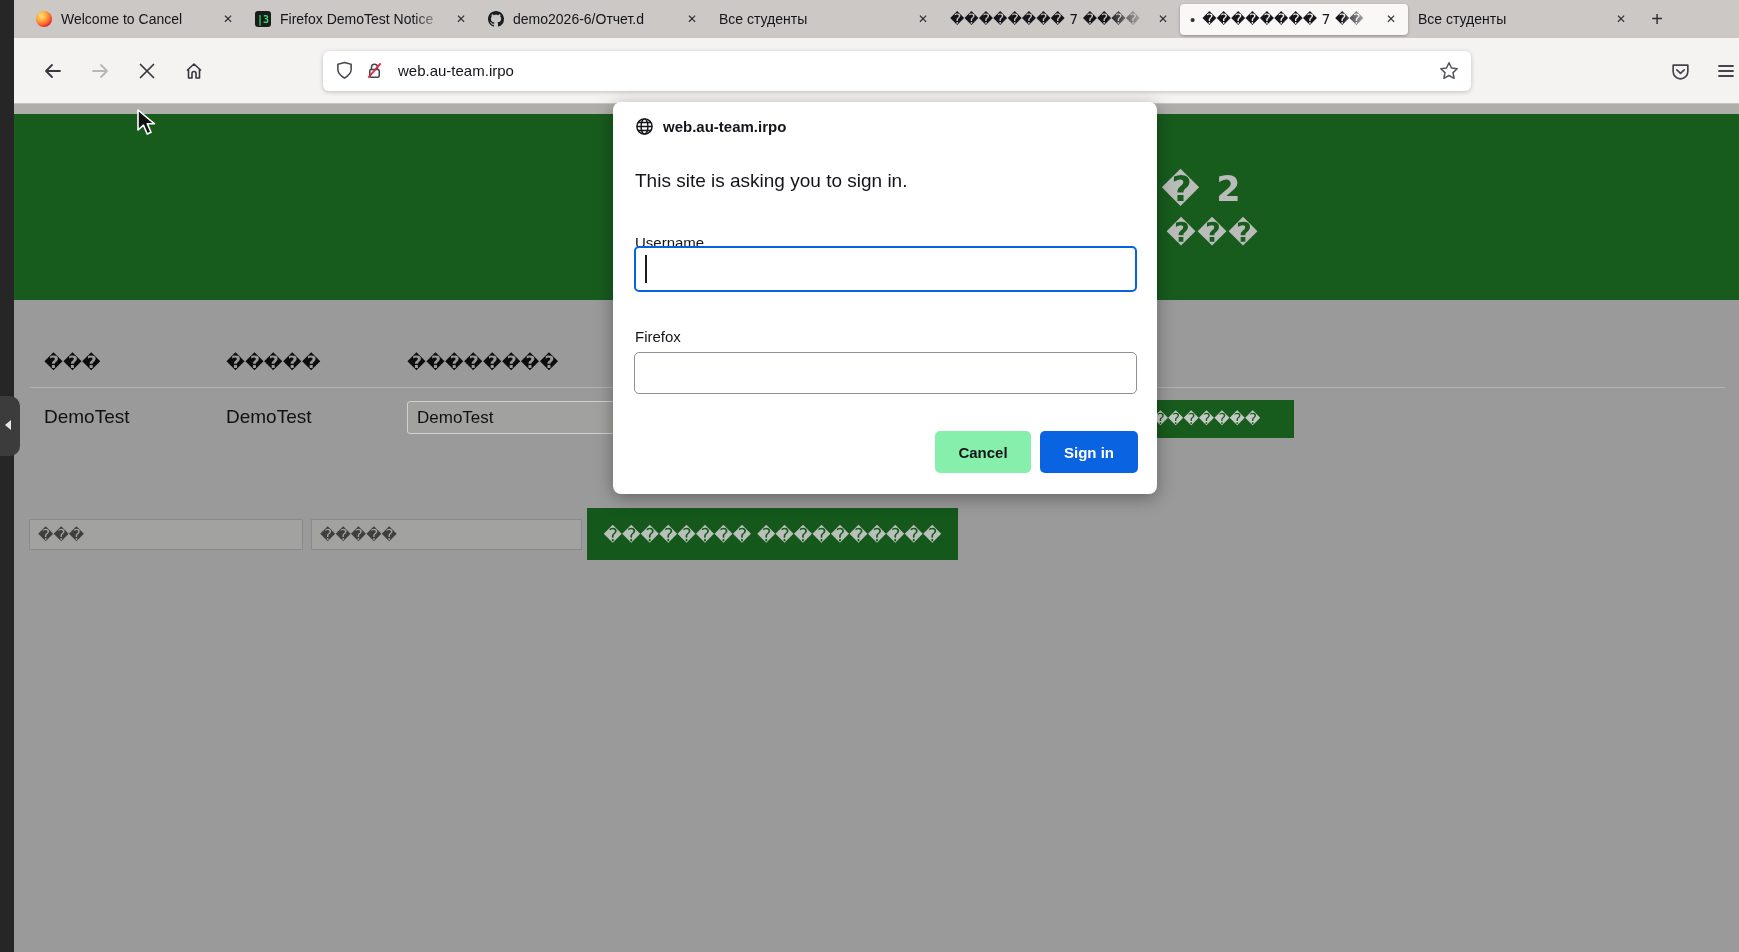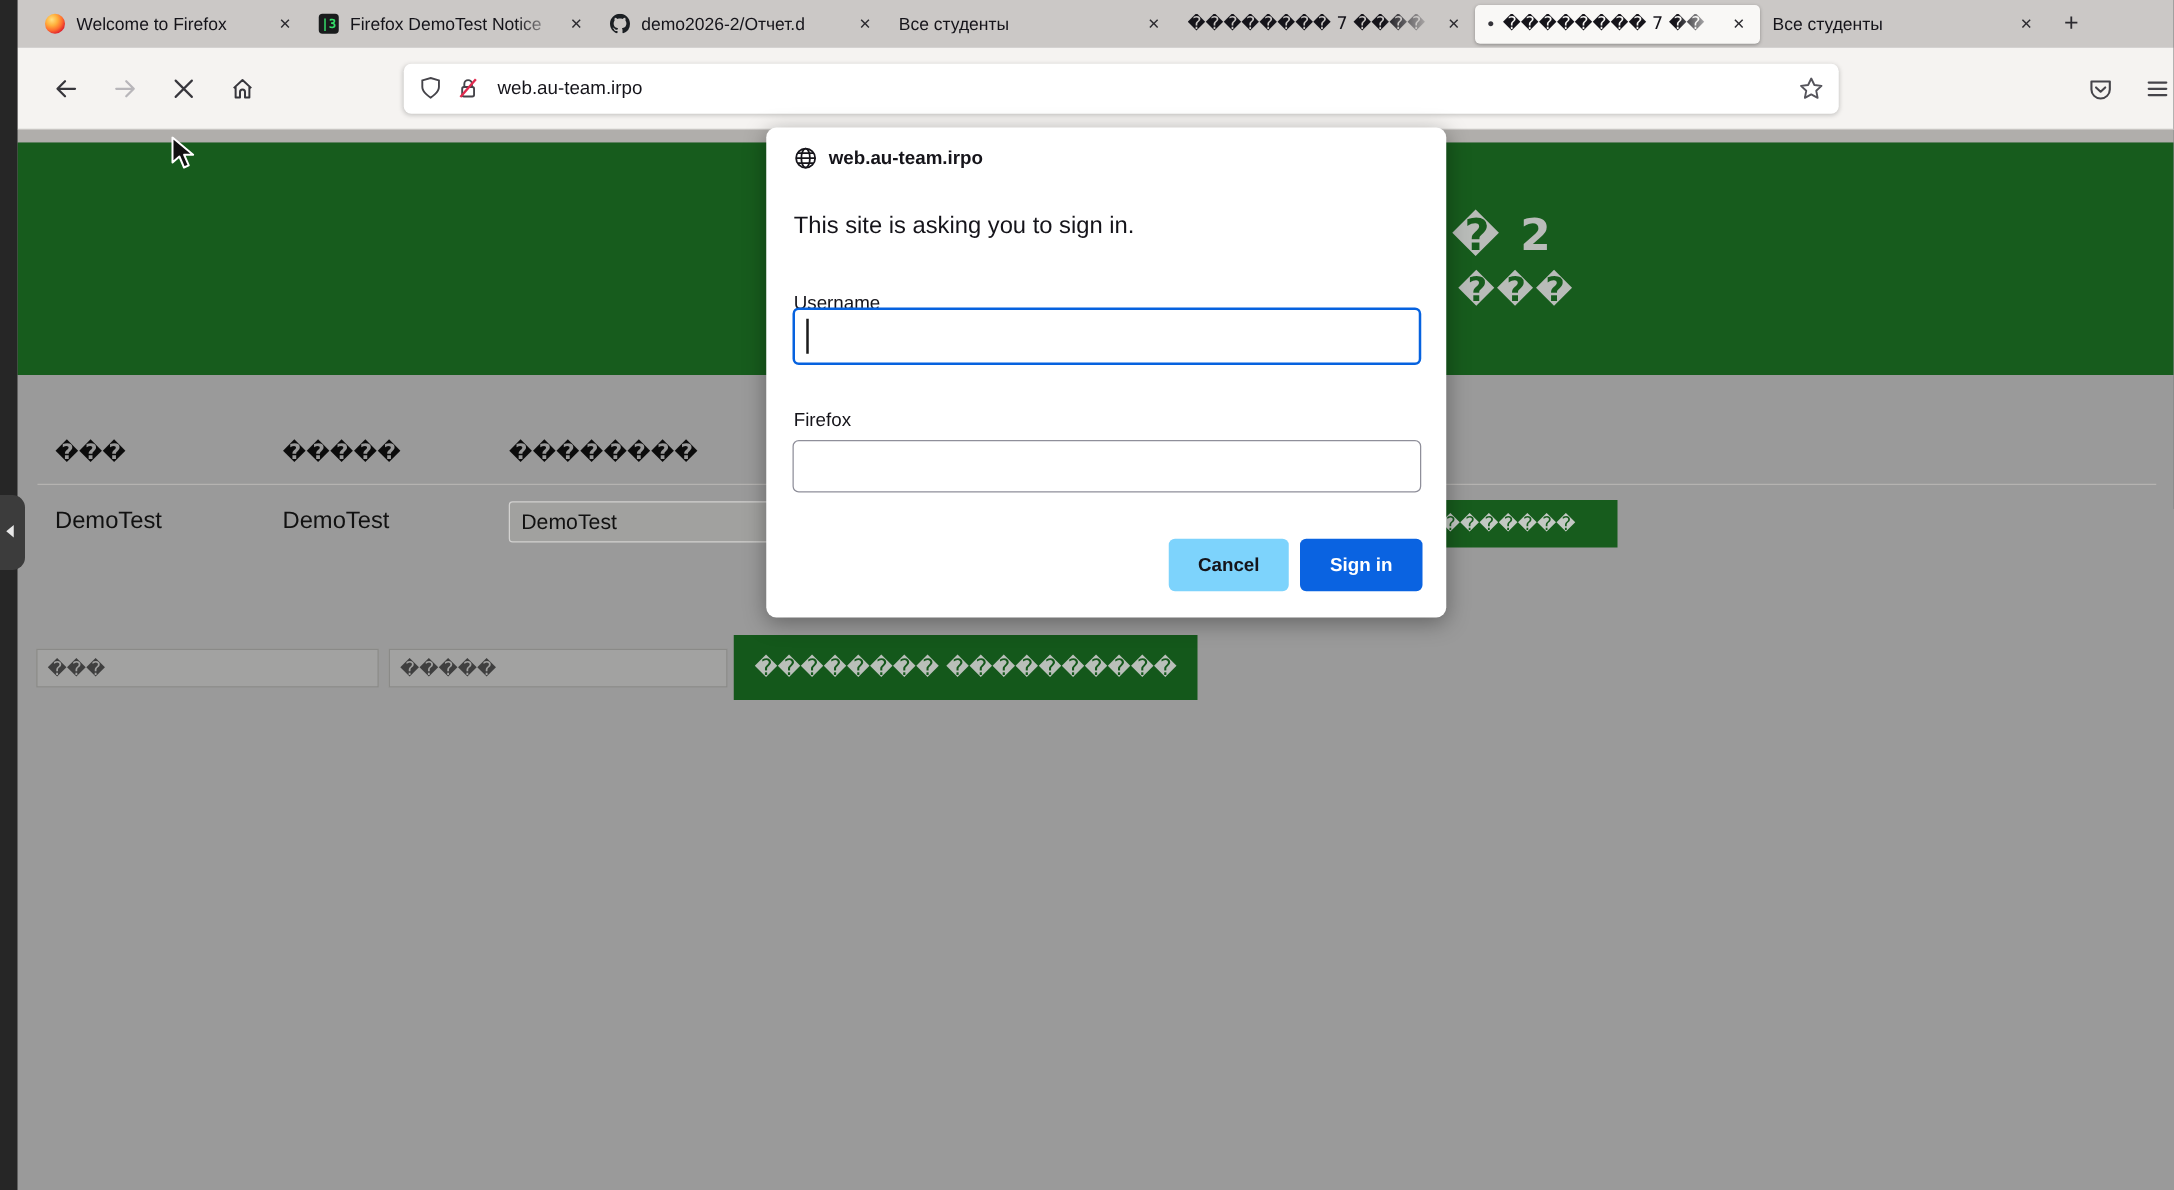--- a/index.html
+++ b/index.html
@@ -103,51 +103,51 @@
   .dlg-label { position:absolute; left:22px; font-size:15px; color:#15141a; }
   .lab-user{top:132px}.lab-pass{top:226px}
   .dlg-input { position:absolute; left:21px; width:503px; border-radius:5px;
                background:#fff; font-size:15px; padding:0 10px; color:#15141a; }
   .inp-user { top:144px; height:46px; border:2px solid #0662df; }
   .inp-pass { top:250px; height:42px; border:1px solid #8f8f9a; }
   .caret { position:absolute; left:32px; top:153px; width:2px; height:28px; background:#1b1b1b; }
   .dlg-btn { position:absolute; top:329px; height:42px; border:none; border-radius:5px;
              font-size:15px; font-weight:bold; display:flex; align-items:center;
              justify-content:center; font-family:"Liberation Sans",sans-serif; }
-  .btn-cancel { left:322px; width:96px; background:#7dd3fc; color:#15141a; }
+  .btn-cancel { left:322px; width:96px; background:#86efac; color:#15141a; }
   .btn-signin { left:427px; width:98px; background:#0a63e1; color:#fff; }
 
   .cursor { position:absolute; left:136px; top:109px; z-index:100; pointer-events:none; }
 </style>
 </head>
 <body>
 
 <div class="screen">
 
   <div class="tabbar">
 
     <div class="tab w-t1">
       <div class="favicon fx-icon"></div>
-      <span class="t-title">Welcome to Firefox</span>
+      <span class="t-title">Welcome to Cancel</span>
       <span class="t-close">✕</span>
     </div>
 
     <div class="tab w-t2">
       <div class="favicon priv-icon moji">|3</div>
       <span class="t-title">Firefox DemoTest Notice</span>
       <span class="t-close">✕</span>
     </div>
 
     <div class="tab w-t3">
       <div class="favicon gh-icon">
         <svg width="16" height="16" viewBox="0 0 16 16">
             <path fill="#1b1f23" d="M8 0C3.58 0 0 3.58 0 8c0 3.54 2.29 6.53 5.47 7.59.4.07.55-.17.55-.38 0-.19-.01-.82-.01-1.49-2.01.37-2.53-.49-2.69-.94-.09-.23-.48-.94-.82-1.13-.28-.15-.68-.52-.01-.53.63-.01 1.08.58 1.23.82.72 1.21 1.87.87 2.33.66.07-.52.28-.87.51-1.07-1.78-.2-3.64-.89-3.64-3.95 0-.87.31-1.59.82-2.15-.08-.2-.36-1.02.08-2.12 0 0 .67-.21 2.2.82.64-.18 1.32-.27 2-.27.68 0 1.36.09 2 .27 1.53-1.04 2.2-.82 2.2-.82.44 1.1.16 1.92.08 2.12.51.56.82 1.27.82 2.15 0 3.07-1.87 3.75-3.65 3.95.29.25.54.73.54 1.48 0 1.07-.01 1.93-.01 2.2 0 .21.15.46.55.38A8.01 8.01 0 0 0 16 8c0-4.42-3.58-8-8-8z"></path>
           </svg>
       </div>
-      <span class="t-title">demo2026-2/Отчет.d</span>
+      <span class="t-title">demo2026-6/Отчет.d</span>
       <span class="t-close">✕</span>
     </div>
 
     <div class="tab w-t4">
       <span class="t-title">Все студенты</span>
       <span class="t-close">✕</span>
     </div>
 
     <div class="tab w-t5">
       <span class="t-title moji">�������� 7 ����</span>

